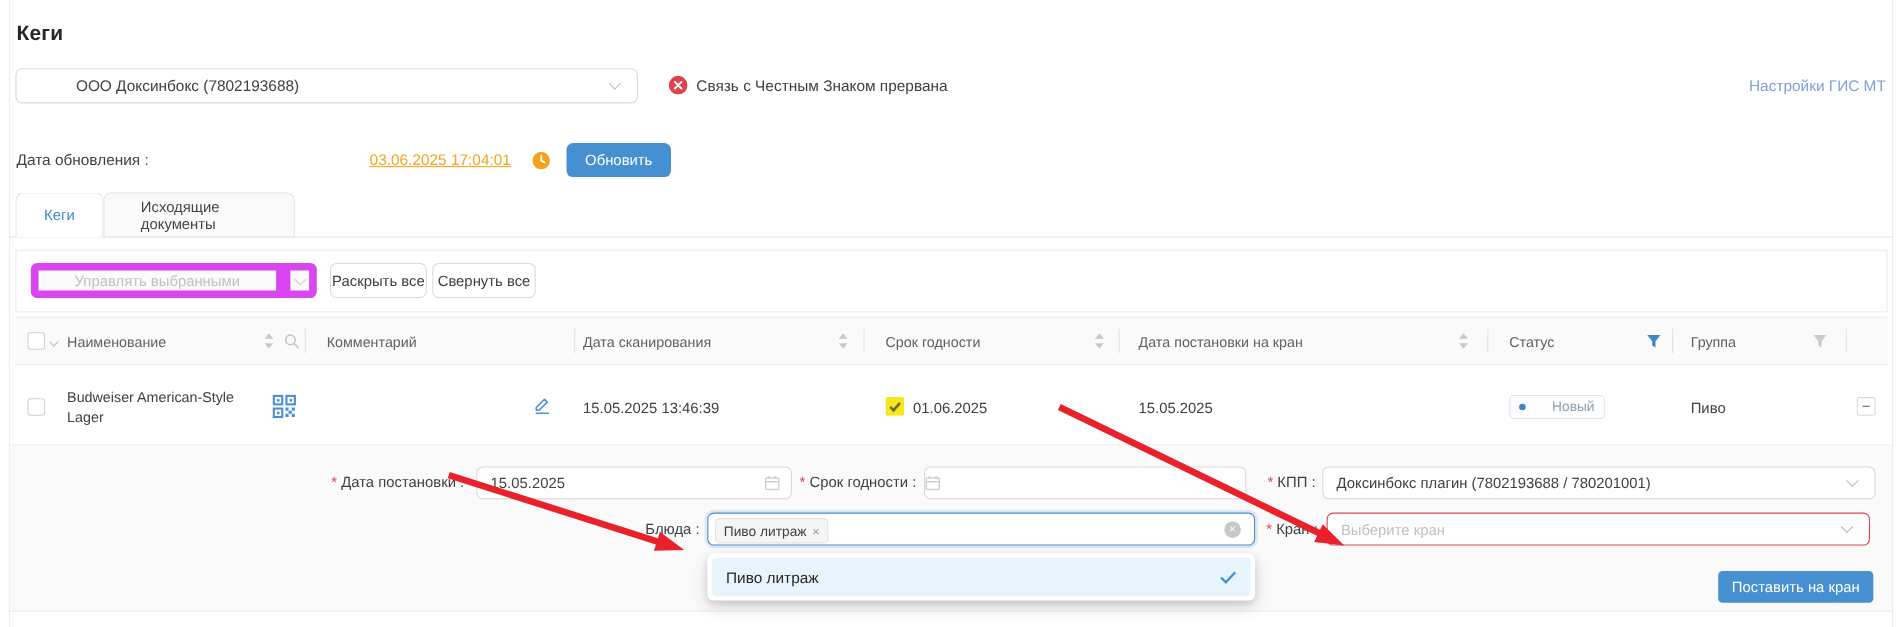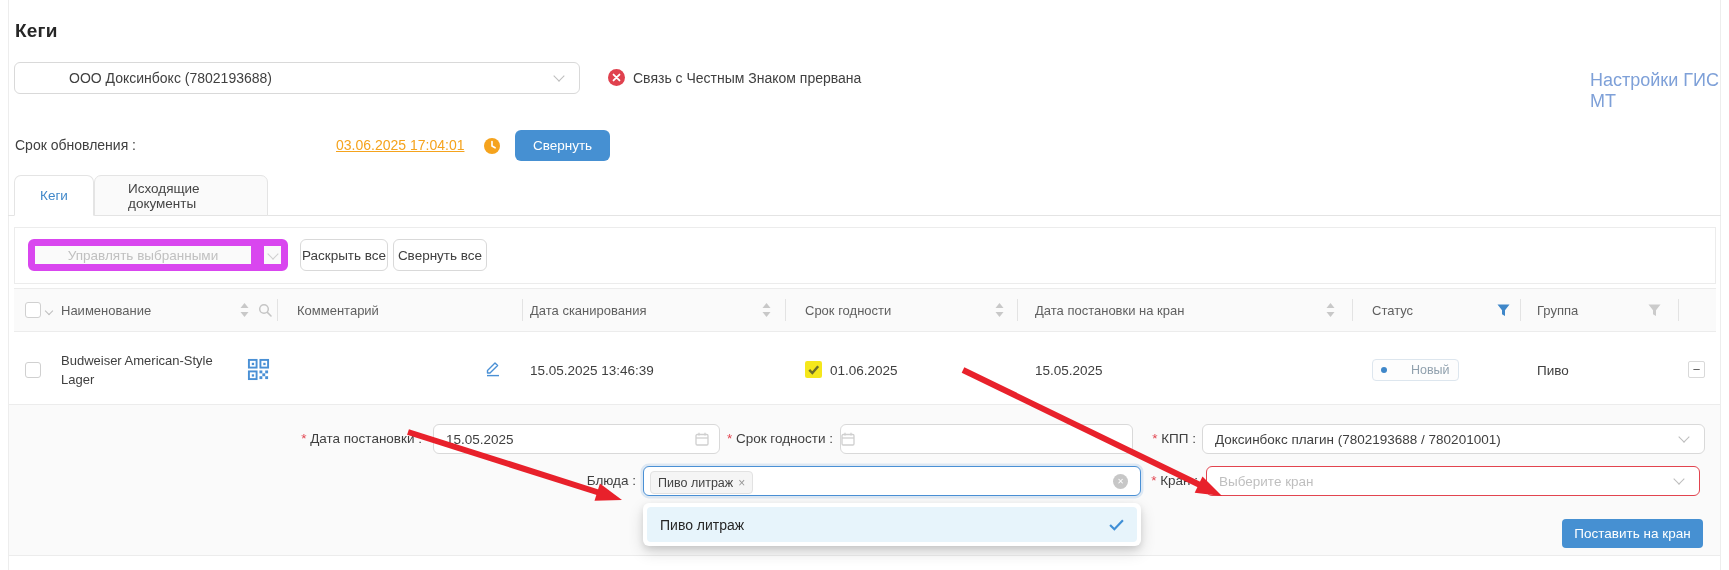--- a/index.html
+++ b/index.html
@@ -9,21 +9,21 @@
   .abs { position:absolute; }
   .side-border { position:absolute; top:0; bottom:0; width:1px; background:#ededed; }
 
   .page-title { font-size:19px; font-weight:700; color:#262626; letter-spacing:.2px; }
 
   .select-box { background:#fff; border:1px solid #d9d9d9; border-radius:6px; display:flex; align-items:center; font-size:14px; color:#404040;padding-left:41px; }
   .select-box .val { padding-left:13px; white-space:nowrap; overflow:hidden; flex:1; }
   .chevron { width:8px; height:8px; border-right:1.6px solid #bdbdbd; border-bottom:1.6px solid #bdbdbd; transform:rotate(45deg); display:inline-block; margin:-4px 16px 0 8px; flex:none; }
   .chevron.sm { width:6px; height:6px; margin:0; }
 
-  .link-blue { color:#7ea0d8; font-size:18px; text-decoration:none; cursor:pointer; }
+  .link-blue { color:#7ea0d8; font-size:14px; text-decoration:none; cursor:pointer; }
   .label-txt { font-size:14px; color:#404040; }
   .ts-link { color:#f5a31d; font-size:14px; text-decoration:underline; cursor:pointer; }
 
   .btn-primary { background:#4690d2; color:#fff; border:none; border-radius:6px; font-size:13.5px; font-family:inherit; display:flex; align-items:center; justify-content:center; cursor:pointer; }
   .btn-default { background:#fff; border:1px solid #d9d9d9; border-radius:6px; font-size:13.5px; color:#404040; font-family:inherit; display:flex; align-items:center; justify-content:center; cursor:pointer; }
   .btn-disabled { background:#fafafa; border:7px solid #d946ef; color:#c0c0c0; cursor:not-allowed; }
 
   .tab { display:flex; align-items:center; justify-content:center; font-size:13.5px; border:1px solid #e4e4e4; border-radius:7px 7px 0 0; cursor:pointer; }
   .tab.active { background:#fff; border-bottom:1px solid #fff; color:#3f87c9; z-index:2; }
   .tab.inactive { background:#fafafa; color:#454545;padding-left:33px; }
@@ -86,29 +86,29 @@
   <div class="abs" style="left:608px; top:69px;">
     <svg width="17" height="17" viewBox="0 0 16 16">
         <circle cx="8" cy="8" r="8" fill="#e0414e"></circle>
         <path d="M5.2 5.2l5.6 5.6M10.8 5.2l-5.6 5.6" stroke="#fff" stroke-width="1.7" stroke-linecap="round"></path>
       </svg>
   </div>
   <div class="abs label-txt" style="left:633px; top:70px; line-height:16px;">Связь с Честным Знаком прервана</div>
 
   <a class="abs link-blue" style="left:1590px; top:70px;">Настройки ГИС МТ</a>
 
-  <div class="abs label-txt" style="left:15px; top:137px;">Срок обновления :</div>
+  <div class="abs label-txt" style="left:15px; top:137px;">Дата обновления :</div>
   <a class="abs ts-link" style="left:336px; top:137px;">03.06.2025 17:04:01</a>
   <div class="abs" style="left:484px; top:138px;">
     <svg width="16" height="16" viewBox="0 0 16 16">
         <circle cx="8" cy="8" r="8" fill="#f5a31d"></circle>
         <path d="M8 3.5V8l3.1 1.8" stroke="#fff" stroke-width="1.6" fill="none" stroke-linecap="round"></path>
       </svg>
   </div>
-  <button class="abs btn-primary" style="left:515px; top:130px; width:95px; height:31px;">Свернуть</button>
+  <button class="abs btn-primary" style="left:515px; top:130px; width:95px; height:31px;">Обновить</button>
 
   <div class="tabs-line" style="top:215px;"></div>
   <div class="abs tab active" style="left:14px; top:175px; width:80px; height:41px;">Кеги</div>
   <div class="abs tab inactive" style="left:94px; top:175px; width:174px; height:41px;">Исходящие документы</div>
 
   <div class="abs toolbar-box" style="left:14px; top:227px; width:1702px; height:57px;"></div>
   <button class="abs btn-default btn-disabled" style="left:28px; top:239px; width:230px; height:32px; border-radius:6px 0 0 6px;">Управлять выбранными</button>
   <button class="abs btn-default btn-disabled" style="left:257px; top:239px; width:31px; height:32px; border-radius:0 6px 6px 0;">
     <i class="chevron" style="margin:-3px 0 0 0; border-color:#cfcfcf;"></i>
   </button>

